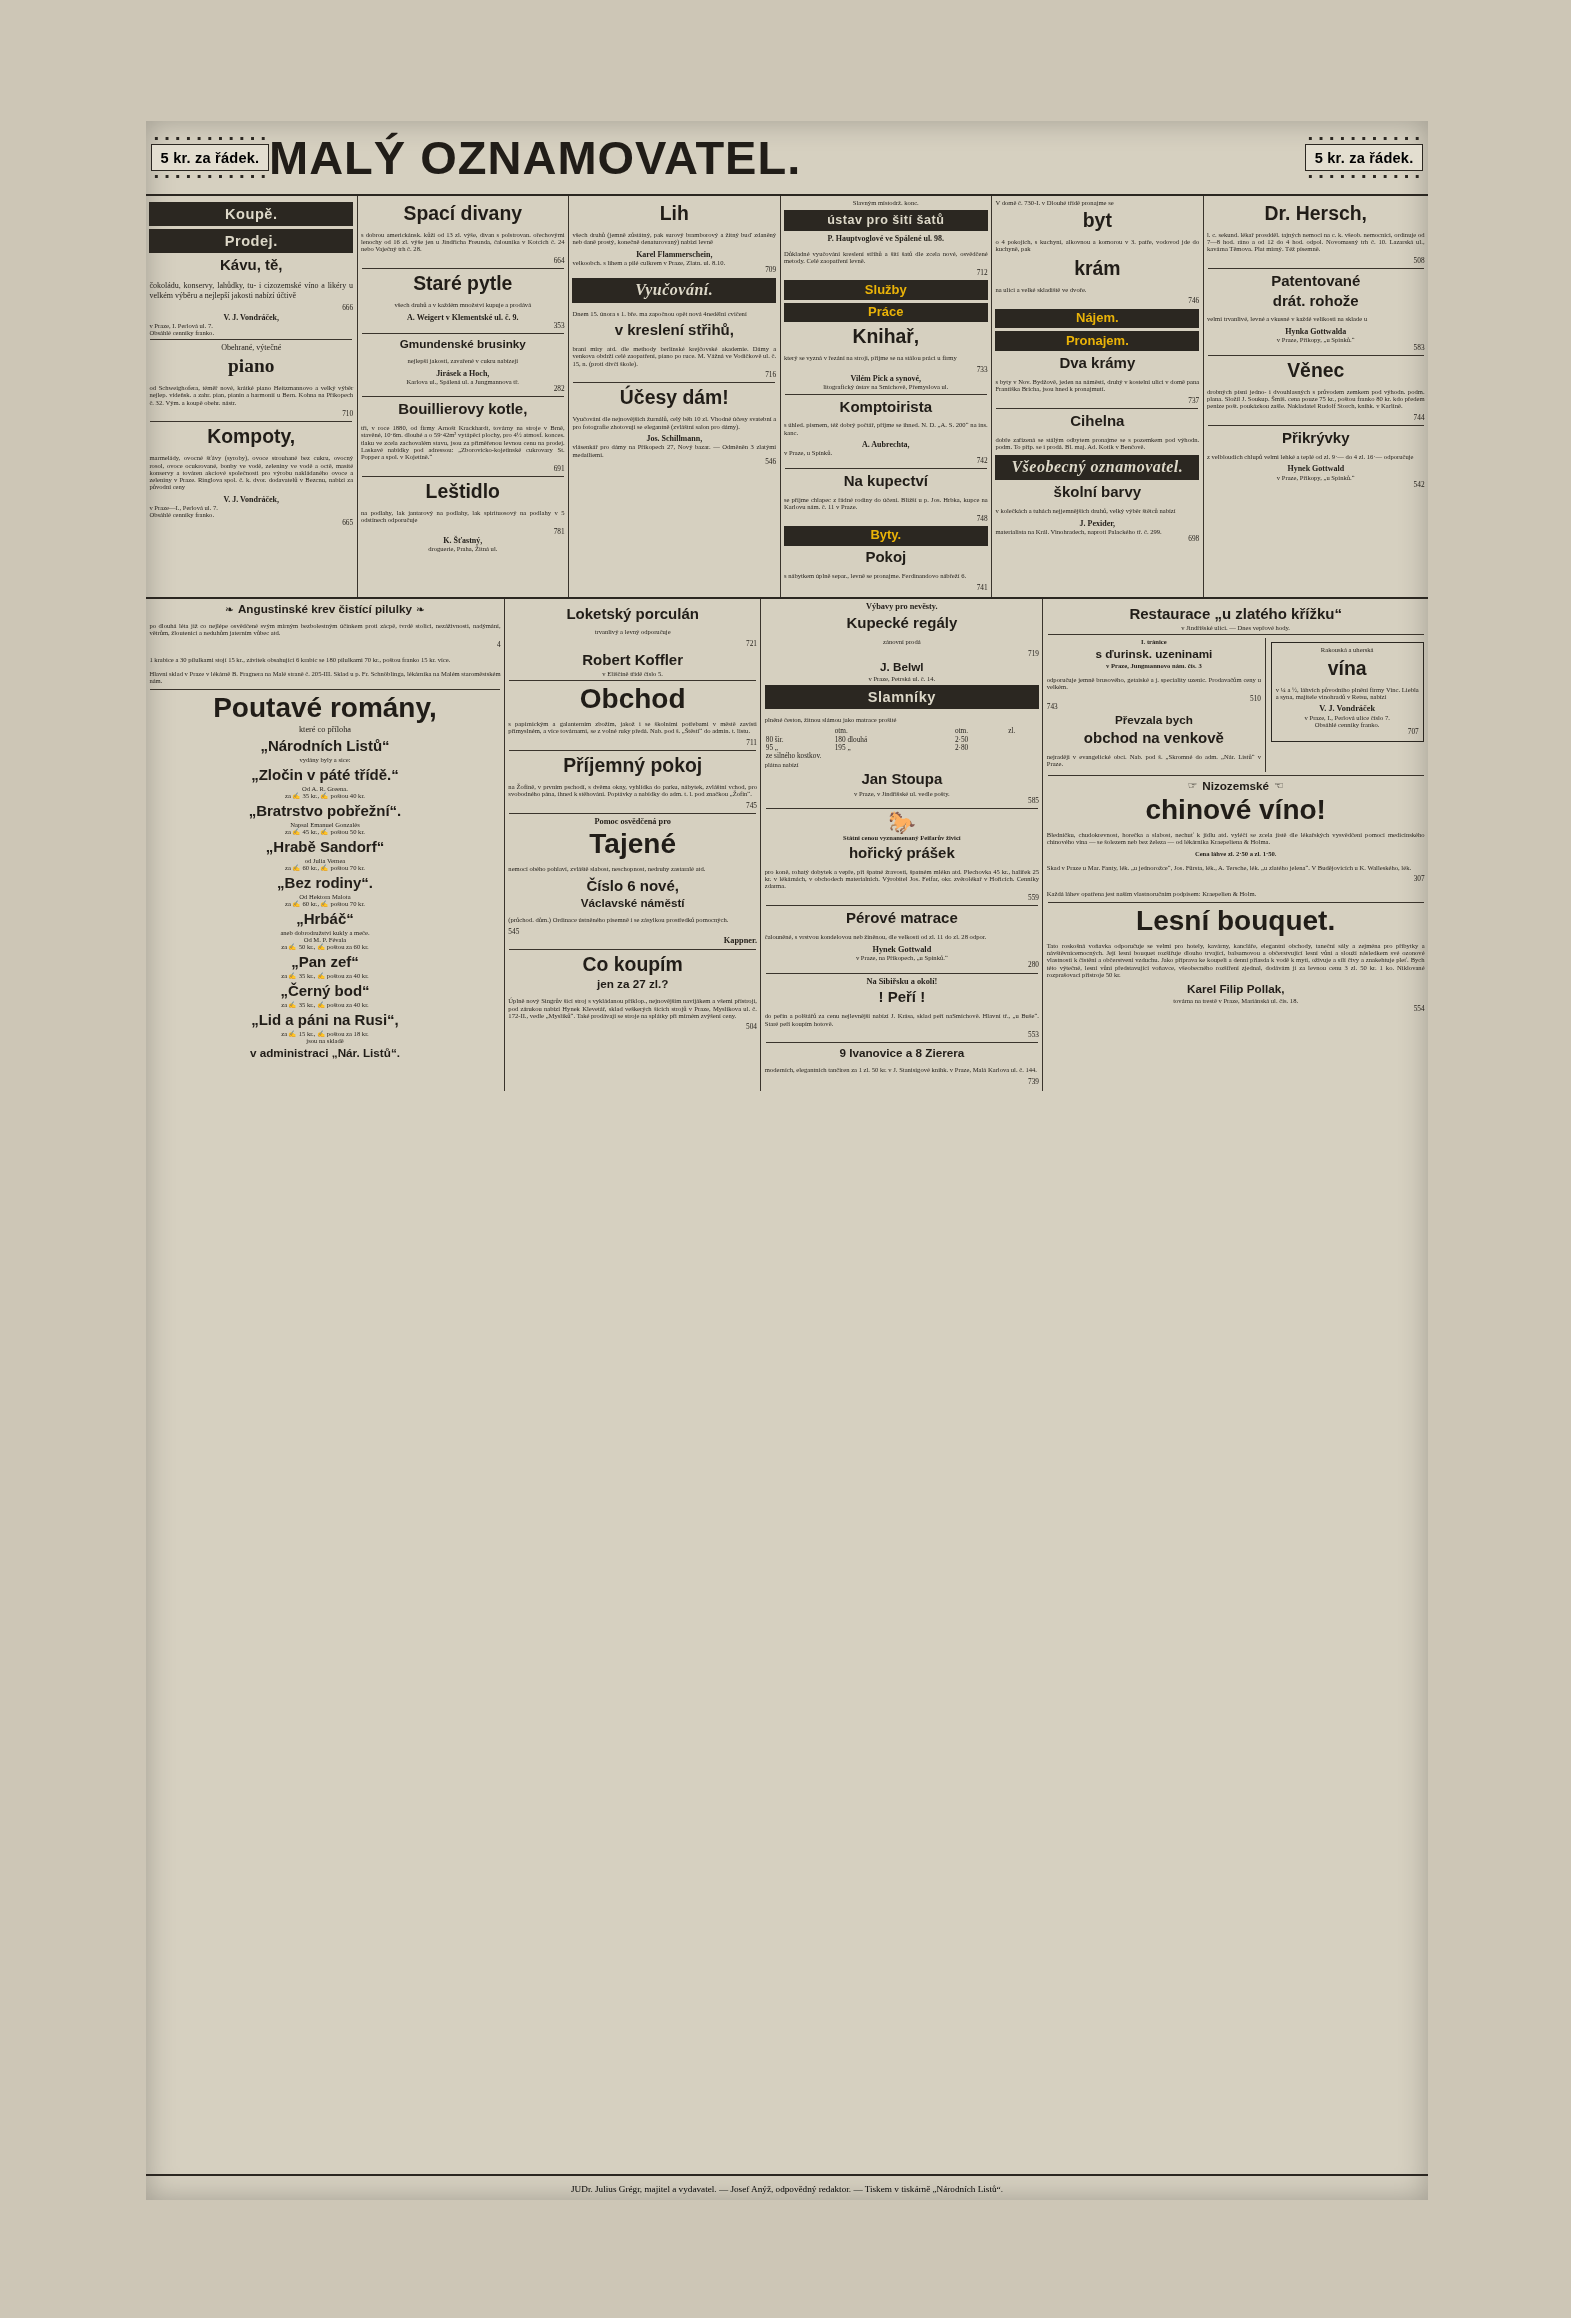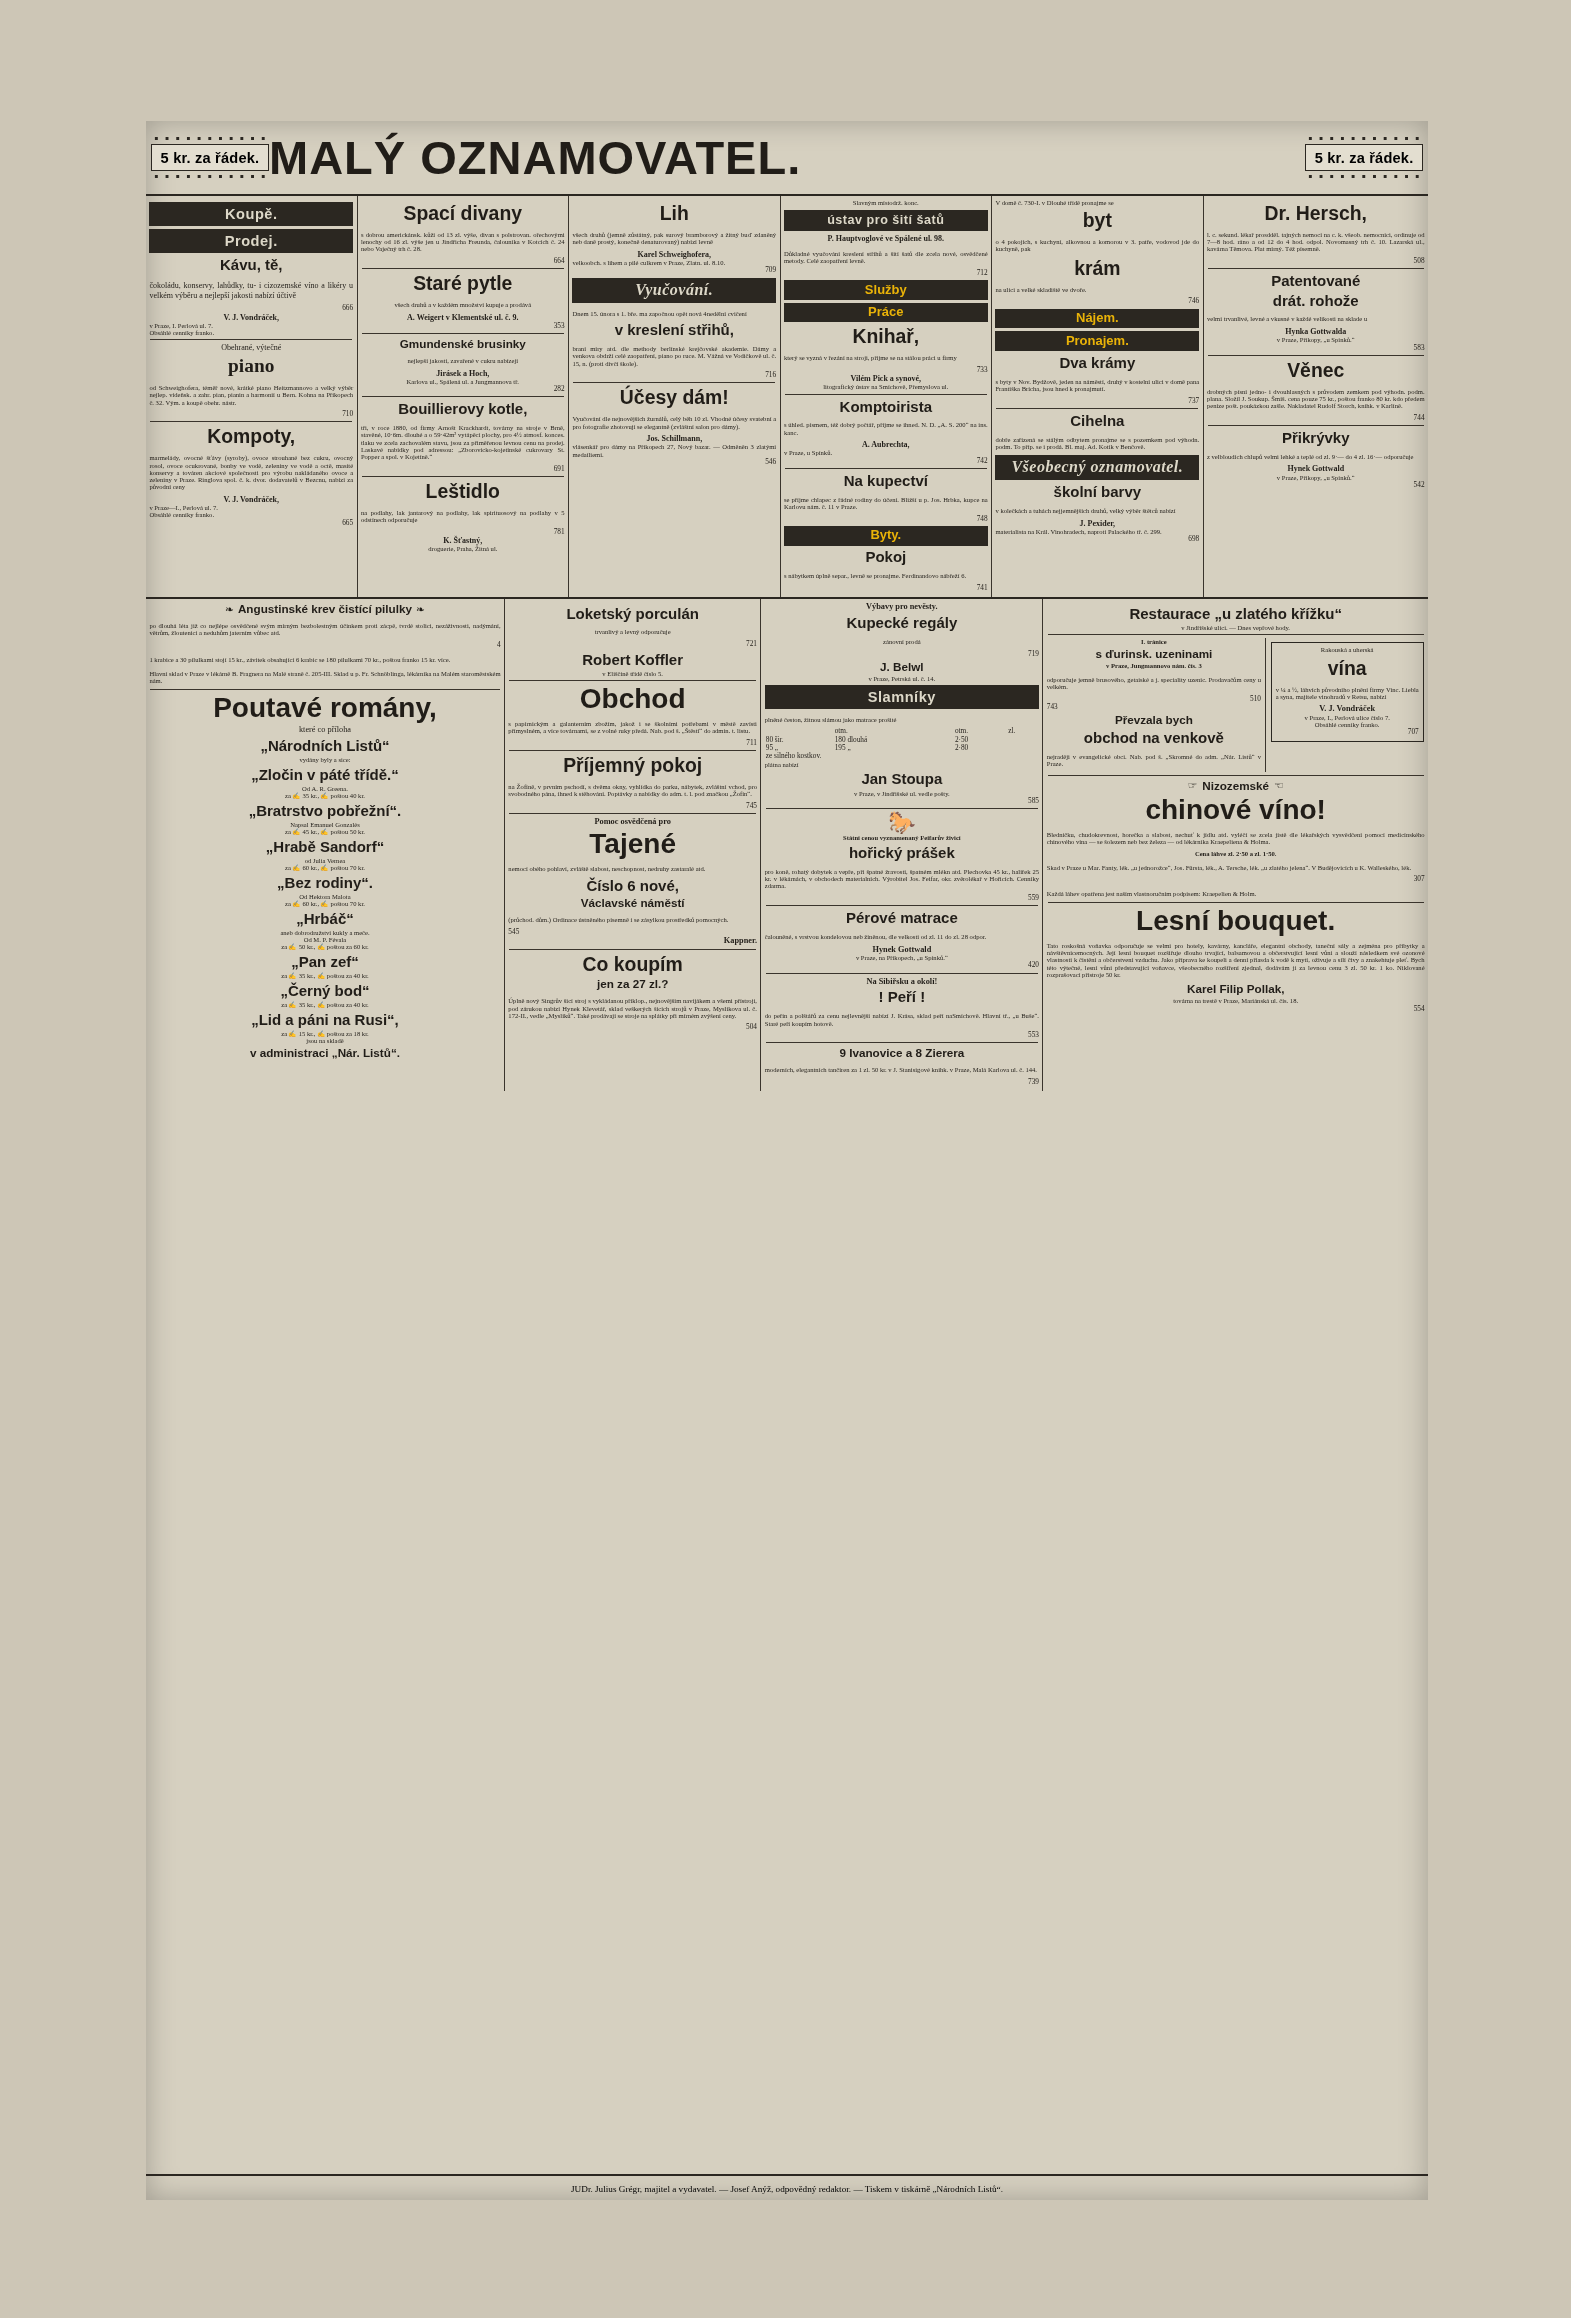--- a/index.html
+++ b/index.html
@@ -161,21 +161,21 @@
         <span class="hd xl">Leštidlo</span>
         <p class="ad tiny">na podlahy, lak jantarový na podlahy, lak spirituosový na podlahy v 5 odstínech odporučuje</p>
         <div class="rt sig">781</div>
         <div class="ctr b">K. Šťastný,</div>
         <div class="tiny ctr">droguerie, Praha, Žitná ul.</div>
       </div>
 
       <div class="col" style="width:16.5%">
         <span class="hd xl">Lih</span>
         <p class="ad tiny">všech druhů (jemně zůstátný, pak surový bramborový a žitný buď zdaněný neb daně prostý, konečně denaturovaný) nabízí levně</p>
-        <div class="ctr b">Karel Schweighofera,</div>
+        <div class="ctr b">Karel Flammerschein,</div>
         <div class="tiny">velkoobch. s lihem a pilé culkrem v Praze, Zlatn. ul. 8.10.</div>
         <div class="rt sig">709</div>
         <div class="inv script">Vyučování.</div>
         <p class="ad tiny">Dnem 15. února s 1. bře. ma započnou opět nová 4nedělní cvičení</p>
         <span class="hd lg">v kreslení střihů,</span>
         <p class="ad tiny">braní míry atd. dle methody berlínské krejčovské akademie. Dámy a venkova obdrží celé zaopatření, piano po ruce. M. Vážná ve Vodičkově ul. č. 15, n. (proti dívčí škole).</p>
         <div class="rt sig">716</div>
         <hr class="rule">
         <span class="hd xl">Účesy dám!</span>
         <p class="ad tiny">Vyučování dle nejnovějších žurnálů, celý běh 10 zl. Vhodné účesy svatební a pro fotografie zhotovují se elegantně (zvláštní salon pro dámy).</p>
@@ -384,21 +384,21 @@
         <div class="horse">🐎</div>
         <div class="ctr tiny b">Státní cenou vyznamenaný Feifarův živicí</div>
         <div class="hd lg">hořický prášek</div>
         <p class="ad tiny">pro koně, rohatý dobytek a vepře, při špatné žravosti, špatném mlékn atd. Plechovka 45 kr., halířek 25 kr. v lékárnách, v obchodech materialních. Výrobitel Jos. Feifar, okr. zvěrolékař v Hořicích. Cenníky zdarma.</p>
         <div class="rt sig">559</div>
         <hr class="rule">
         <div class="hd lg">Pérové matrace</div>
         <p class="ad tiny">čalouněné, s vrstvou kondelovou neb žíněnou, dle velkosti od zl. 11 do zl. 28 odpor.</p>
         <div class="ctr b">Hynek Gottwald</div>
         <div class="tiny ctr">v Praze, na Příkopech, „u Spínků.“</div>
-        <div class="rt sig">420</div>
+        <div class="rt sig">280</div>
         <hr class="rule">
         <div class="ctr b">Na Sibiřsku a okolí!</div>
         <div class="hd lg">! Peří !</div>
         <p class="ad tiny">do peřin a polštářů za cenu nejlevnější nabízí J. Krása, sklad peří naSmíchově. Hlavní tř., „u Buše“. Staré peří koupím hotově.</p>
         <div class="rt sig">553</div>
         <hr class="rule">
         <div class="hd md">9 Ivanovice a 8 Zierera</div>
         <p class="ad tiny">moderních, elegantních tančíren za 1 zl. 50 kr. v J. Stanisigové knihk. v Praze, Malá Karlova ul. č. 144.</p>
         <div class="rt sig">739</div>
       </div>

